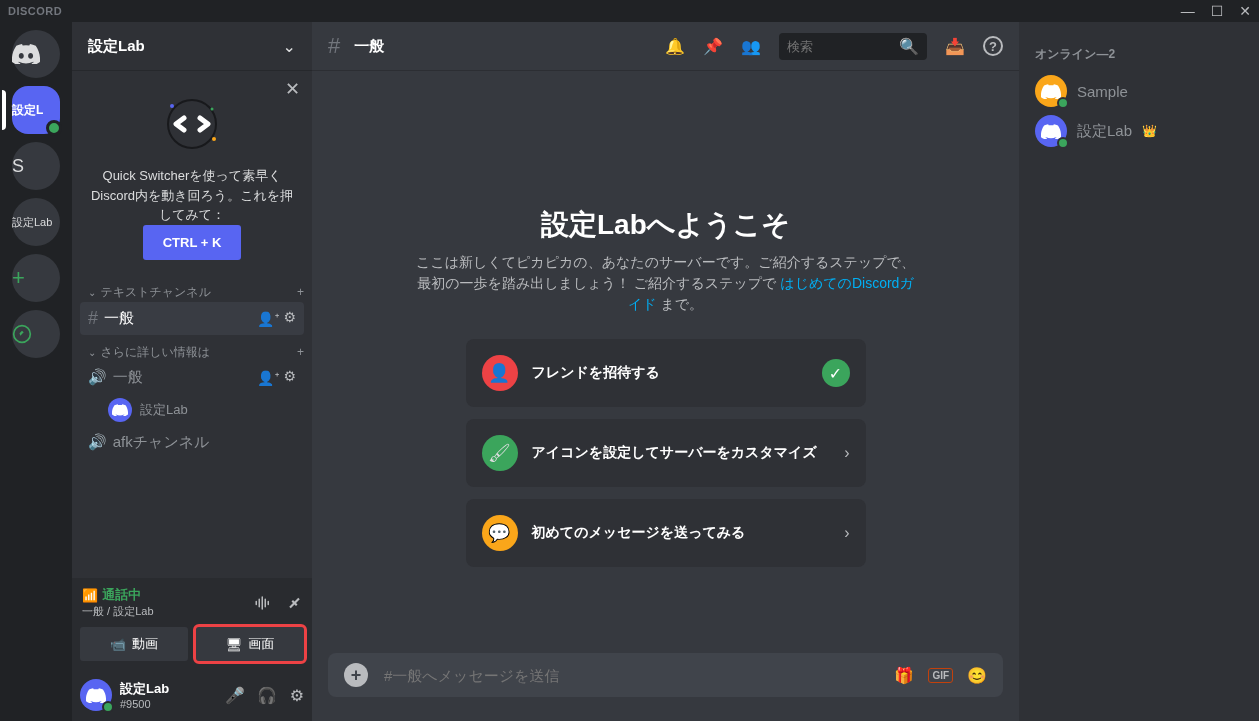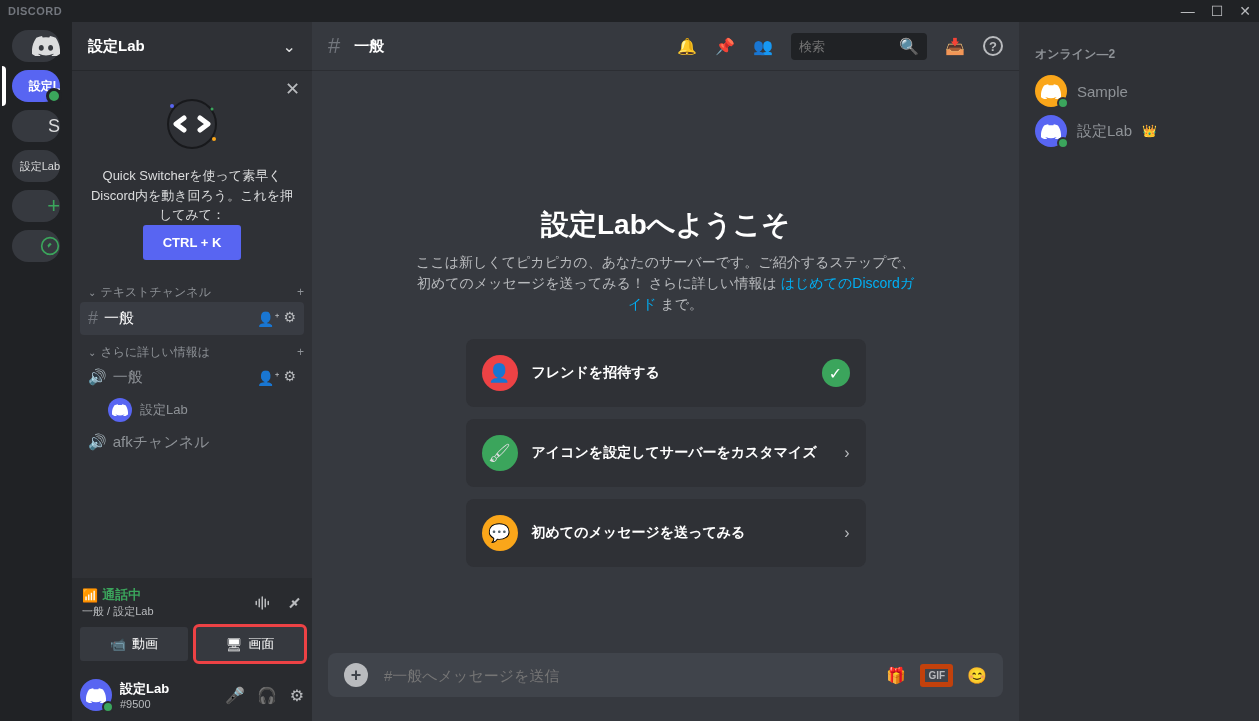--- a/index.html
+++ b/index.html
@@ -3,21 +3,21 @@
 <meta charset="utf-8">
 <style>
 *{margin:0;padding:0;box-sizing:border-box;font-family:"Hiragino Sans","Yu Gothic",sans-serif}
 body{background:#202225;color:#dcddde;overflow:hidden;height:721px;width:1259px}
 .titlebar{height:22px;background:#202225;display:flex;align-items:center;padding:0 8px;justify-content:space-between}
 .titlebar-text{font-size:11px;font-weight:700;color:#72767d;letter-spacing:0.5px}
 .window-controls{display:flex;gap:16px;color:#b9bbbe}
 .window-controls span{cursor:pointer;font-size:14px}
 .app{display:flex;height:699px}
 .servers{width:72px;background:#202225;display:flex;flex-direction:column;align-items:center;padding-top:8px;gap:8px}
-.server-icon{width:48px;height:32px;border-radius:24px;background:#36393f;display:flex;align-items:center;justify-content:flex-end;cursor:pointer;font-size:18px;color:#dcddde;position:relative}
+.server-icon{width:48px;height:48px;border-radius:24px;background:#36393f;display:flex;align-items:center;justify-content:flex-start;cursor:pointer;font-size:18px;color:#dcddde;position:relative}
 .server-icon.discord{background:#36393f}
 .server-icon.active{border-radius:16px;background:#5865f2;color:#fff;font-size:12px;font-weight:600}
 .server-icon.active::before{content:"";position:absolute;left:-10px;width:4px;height:40px;background:#fff;border-radius:0 4px 4px 0}
 .server-icon.add{color:#3ba55c;font-size:22px}
 .server-icon.explore{color:#3ba55c}
 .status-dot{position:absolute;bottom:-2px;right:-2px;width:16px;height:16px;background:#3ba55c;border-radius:50%;border:3px solid #202225}
 .channels{width:240px;background:#2f3136;display:flex;flex-direction:column}
 .server-header{height:48px;padding:0 16px;display:flex;align-items:center;justify-content:space-between;box-shadow:0 1px 0 rgba(4,4,5,0.2);cursor:pointer}
 .server-name{font-weight:600;font-size:15px;color:#fff}
 .qs-card{padding:16px;position:relative}
@@ -49,38 +49,38 @@
 .user-avatar .status-dot{width:12px;height:12px;border-width:2px;border-color:#292b2f}
 .user-info{flex:1;display:flex;flex-direction:column}
 .user-name{font-size:13px;font-weight:600;color:#fff}
 .user-tag{font-size:11px;color:#b9bbbe}
 .user-controls{display:flex;gap:12px;color:#b9bbbe}
 .main{flex:1;background:#36393f;display:flex;flex-direction:column}
 .main-header{height:48px;display:flex;align-items:center;padding:0 16px;box-shadow:0 1px 0 rgba(4,4,5,0.2);gap:8px}
 .main-header .channel-hash{font-size:22px}
 .main-title{font-weight:600;color:#fff;font-size:15px;flex:1}
 .header-icons{display:flex;gap:18px;color:#b9bbbe;align-items:center}
-.search-box{background:#202225;border-radius:4px;padding:4px 8px;width:136px;display:flex;align-items:center;justify-content:space-between}
+.search-box{background:#202225;border-radius:4px;padding:4px 8px;width:148px;display:flex;align-items:center;justify-content:space-between}
 .search-box input{background:none;border:none;color:#dcddde;font-size:13px;width:100px;outline:none}
 .main-content{flex:1;overflow-y:auto;padding:16px}
 .welcome{max-width:500px;margin:120px auto 0;text-align:center}
 .welcome-title{font-size:28px;font-weight:700;color:#fff;margin-bottom:8px}
 .welcome-desc{font-size:14px;color:#b9bbbe;line-height:1.5;margin-bottom:8px}
 .welcome-desc a{color:#00aff4;text-decoration:none}
 .onboard-list{max-width:400px;margin:24px auto 0}
 .onboard-item{background:#2f3136;border-radius:8px;padding:16px;margin-bottom:12px;display:flex;align-items:center;gap:14px;cursor:pointer}
 .onboard-icon{width:36px;height:36px;border-radius:50%;display:flex;align-items:center;justify-content:center;font-size:18px;flex-shrink:0}
 .onboard-label{flex:1;text-align:left;font-size:14px;font-weight:700;color:#fff}
 .onboard-check{width:28px;height:28px;border-radius:50%;background:#3ba55c;display:flex;align-items:center;justify-content:center;color:#fff;font-size:16px}
 .onboard-arrow{color:#b9bbbe;font-size:16px}
 .message-input{margin:0 16px 24px;background:#40444b;border-radius:8px;padding:10px 16px;display:flex;align-items:center;gap:16px}
 .attach-btn{width:24px;height:24px;border-radius:50%;background:#b9bbbe;color:#40444b;display:flex;align-items:center;justify-content:center;font-size:18px;font-weight:700;cursor:pointer}
 .message-input input{flex:1;background:none;border:none;color:#dcddde;font-size:15px;outline:none}
 .input-icons{display:flex;gap:14px;color:#b9bbbe;align-items:center}
-.gif-box{border:5px solid #c2410c;border-radius:3px;padding:1px 3px;font-size:10px;font-weight:700}
+.gif-box{border:1px solid #c2410c;border-radius:3px;padding:1px 3px;font-size:10px;font-weight:700}
 .members{width:240px;background:#2f3136;padding:16px 8px}
 .members-header{font-size:12px;color:#8e9297;padding:8px;font-weight:600}
 .member-item{padding:4px 8px;display:flex;align-items:center;gap:10px;cursor:pointer;border-radius:4px}
 .member-avatar{width:32px;height:32px;border-radius:50%;position:relative;display:flex;align-items:center;justify-content:center}
 .member-avatar .status-dot{width:12px;height:12px;border-width:2px;border-color:#2f3136}
 .member-name{font-size:15px;color:#8e9297}
 .crown{color:#faa61a;font-size:12px}
 svg{display:block}
 </style>
 </head>
@@ -249,21 +249,21 @@
           <span>🔍</span>
         </div>
         <span>📥</span>
         <span style="border:2px solid #b9bbbe;border-radius:50%;width:20px;height:20px;display:flex;align-items:center;justify-content:center;font-size:13px;font-weight:700">?</span>
       </div>
     </div>
 
     <div class="main-content">
       <div class="welcome">
         <h1 class="welcome-title">設定Labへようこそ</h1>
-        <p class="welcome-desc"><span>ここは新しくてピカピカの、あなたのサーバーです。ご紹介するステップで、初めてのメッセージを送ってみる！ さらに詳しい情報は </span><a href="#">はじめてのDiscordガイド</a><span> まで。</span></p>
+        <p class="welcome-desc"><span>ここは新しくてピカピカの、あなたのサーバーです。ご紹介するステップで、最初の一歩を踏み出しましょう！ ご紹介するステップで </span><a href="#">はじめてのDiscordガイド</a><span> まで。</span></p>
         <div class="onboard-list">
           <div class="onboard-item">
             <div class="onboard-icon" style="background:#ed4245">👤</div>
             <span class="onboard-label">フレンドを招待する</span>
             <div class="onboard-check">✓</div>
           </div>
           <div class="onboard-item">
             <div class="onboard-icon" style="background:#3ba55c">🖌</div>
             <span class="onboard-label">アイコンを設定してサーバーをカスタマイズ</span>
             <span class="onboard-arrow">›</span>

